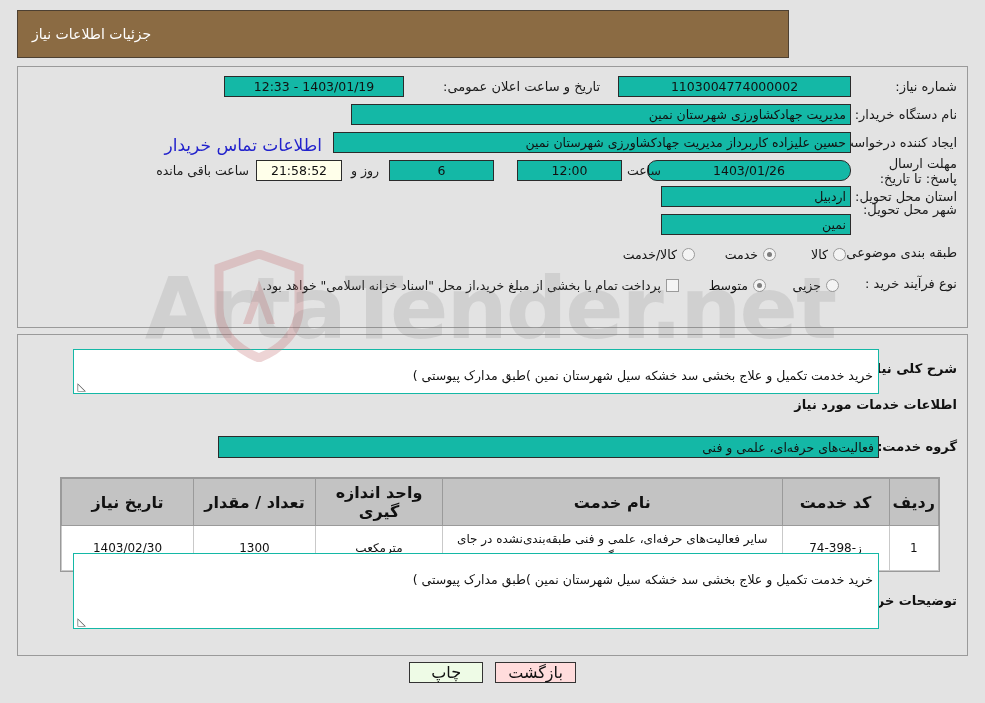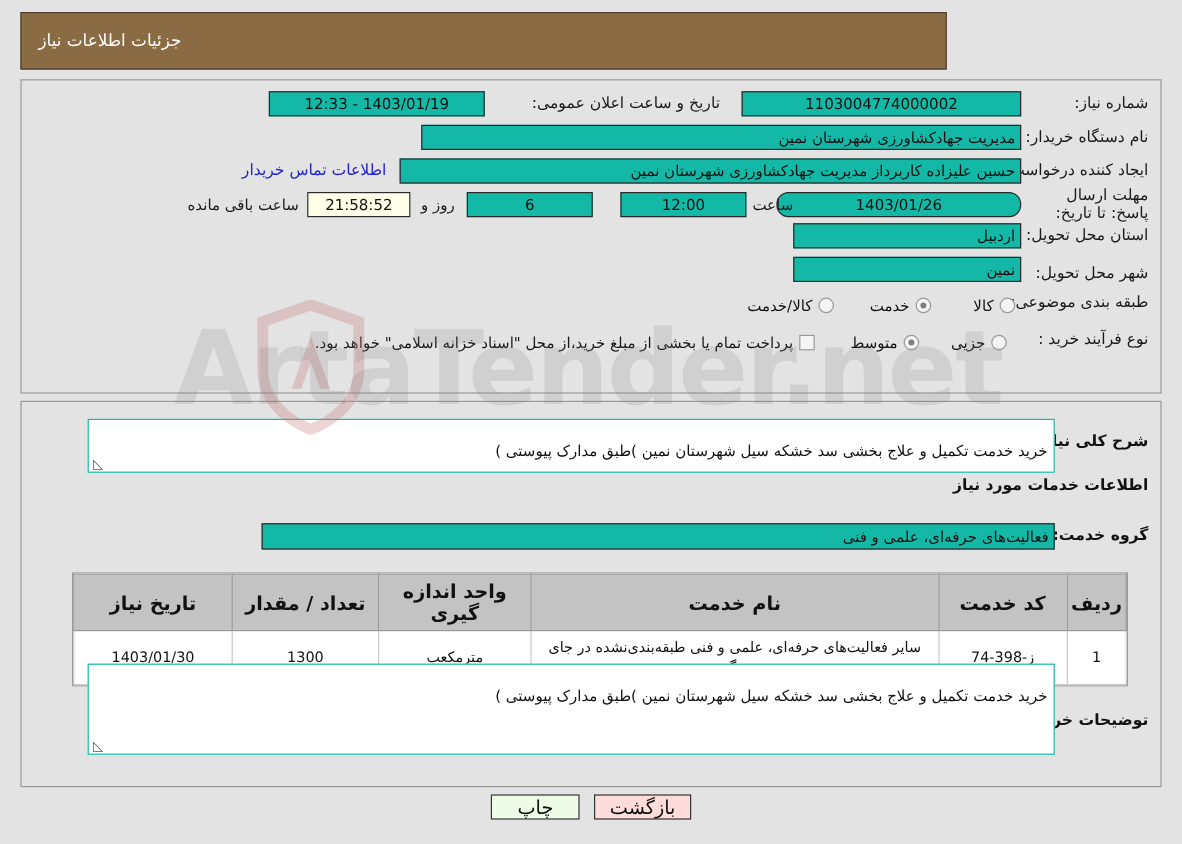--- a/index.html
+++ b/index.html
@@ -61,21 +61,21 @@
     background:#14b8a6;border:1px solid #2b2b2b;
     box-sizing:border-box;height:21px;
     display:flex;align-items:center;
     padding:0 4px;font-size:12.5px;color:#111;
     overflow:hidden;white-space:nowrap;
   }
   .fbox.center{justify-content:center;}
   .fbox.right{justify-content:flex-start;}
   .fbox.timer{background:#ffffea;justify-content:center;}
   .small-txt{font-size:12.5px;color:#1a1a1a;white-space:nowrap;}
-  a.link{color:#2222cc;text-decoration:none;font-size:13px;white-space:nowrap;text-align:center;}
+  a.link{color:#2222cc;text-decoration:none;font-size:17px;white-space:nowrap;text-align:center;}
   
   .radio{
     display:inline-block;width:13px;height:13px;border-radius:50%;
     border:1px solid #9a9a9a;background:#f4f4f4;
     box-sizing:border-box;position:relative;vertical-align:middle;
   }
   .radio.on::after{
     content:"";position:absolute;left:3px;top:3px;width:5px;height:5px;
     border-radius:50%;background:#7d7d7d;
   }
@@ -185,21 +185,21 @@
     <div class="fbox center" style="position:absolute;top:93px;right:473px;width:105px;">6</div>
     <span class="small-txt" style="position:absolute;top:96px;right:588px;">روز و</span>
     <div class="fbox timer" style="position:absolute;top:93px;right:625px;width:86px;">21:58:52</div>
     <span class="small-txt" style="position:absolute;top:96px;right:718px;">ساعت باقی مانده</span>
 
     <div class="frow" style="top:122px; right:10px;">
       <span class="flabel">استان محل تحویل:</span>
     </div>
     <div class="fbox right" style="position:absolute;top:119px;right:116px;width:190px;">اردبیل</div>
 
-    <div class="frow" style="top:154px; right:10px;margin-left:18px;">
+    <div class="frow" style="top:135px; right:10px;margin-left:18px;">
       <span class="flabel">شهر محل تحویل:</span>
     </div>
     <div class="fbox right" style="position:absolute;top:147px;right:116px;width:190px;">نمین</div>
 
     <div class="frow" style="top:178px; right:10px;">
       <span class="flabel">طبقه بندی موضوعی:</span>
     </div>
     <label class="ropt" style="position:absolute;top:180px;right:121px;">
       <span class="radio"></span>
       <span>کالا</span>
@@ -258,21 +258,21 @@
             <th style="width:125px;">تاریخ نیاز</th>
           </tr>
         </thead>
         <tbody>
           <tr>
             <td>1</td>
             <td>ز-398-74</td>
             <td style="line-height:1.4;">سایر فعالیت‌های حرفه‌ای، علمی و فنی طبقه‌بندی‌نشده در جای دیگر</td>
             <td>مترمکعب</td>
             <td>1300</td>
-            <td>1403/01/30</td>
+            <td>1403/02/30</td>
           </tr>
         </tbody>
       </table>
     </div>
 
     <span class="bold-label" style="position:absolute;top:258px;right:10px;">توضیحات خریدار:</span>
     <div class="ta" style="position:absolute;top:218px;right:88px;width:806px;height:76px;">
       <span>خرید خدمت تکمیل و علاج بخشی سد خشکه سیل  شهرستان نمین )طبق مدارک پیوستی )</span>
       <span class="grip">◺</span>
     </div>

